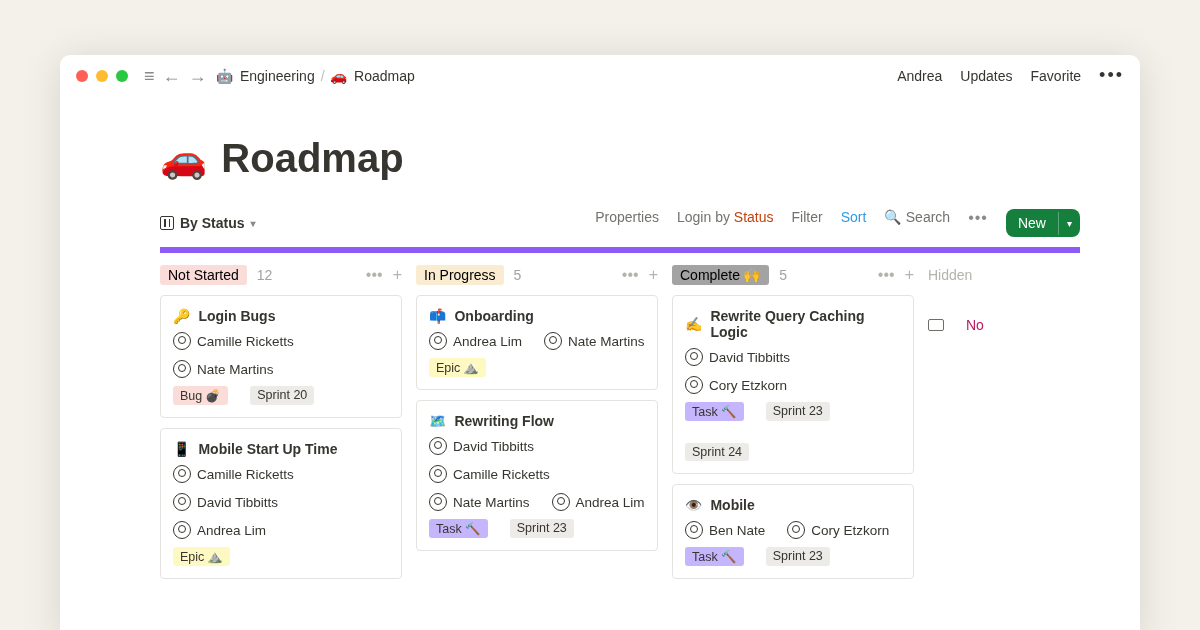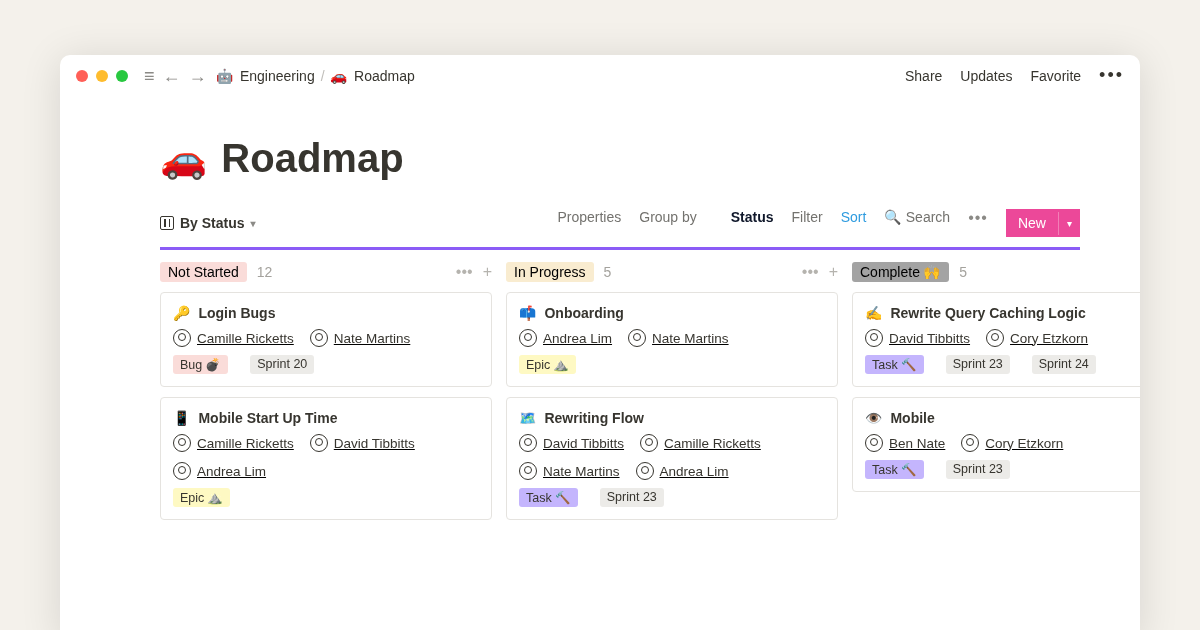--- a/index.html
+++ b/index.html
@@ -40,47 +40,47 @@
 .breadcrumb { display:flex; align-items:center; gap:6px; color:#37352f; }
 .breadcrumb .sep { color:#c0beba; }
 .spacer { flex:1; }
 .top-actions { display:flex; gap:18px; align-items:center; color:#37352f; font-size:14px; }
 .dots { font-size:18px; letter-spacing:2px; cursor:pointer; }
 
 .content { padding: 40px 60px 0 100px; }
 .page-title { display:flex; align-items:center; gap:14px; font-size:40px; font-weight:700; color:#37352f; margin-bottom:28px;}
 .page-title .emoji { font-size:38px; }
 
-.viewbar { display:flex; align-items:center; gap:18px; font-size:14px; color:#73726e; border-bottom:3px solid #8b5cf6; padding-bottom:10px; margin-bottom:12px;}
+.viewbar { display:flex; align-items:center; gap:18px; font-size:14px; color:#73726e; border-bottom:6px solid #8b5cf6; padding-bottom:10px; margin-bottom:12px;}
 .viewbar .view-select { display:flex; align-items:center; gap:6px; color:#37352f; font-weight:600; }
 .viewbar .view-select .board-icon { display:inline-block; width:14px; height:14px; border:1.5px solid #37352f; border-radius:2px; position:relative;}
 .viewbar .view-select .board-icon::before,.viewbar .view-select .board-icon::after{content:"";position:absolute;top:2px;bottom:2px;width:1.5px;background:#37352f;}
 .viewbar .view-select .board-icon::before{left:3px;}
 .viewbar .view-select .board-icon::after{right:3px;}
 .chev { font-size:10px; color:#8b8a86; }
 .viewbar .right { margin-left:auto; display:flex; align-items:flex-start; gap:18px;}
-.viewbar .right .group strong { color:#0f172a; font-weight:700;margin-left:30px; }
+.viewbar .right .group strong { color:#c2410c; font-weight:400; }
 .sort-link { color:#2e9bdf; }
 .search { display:flex; align-items:center; gap:4px; }
 .search .mag { font-size:14px; color:#8b8a86;}
 .menu-dots { color:#8b8a86; font-size:16px; letter-spacing:1px; cursor:pointer;}
-.new-btn { display:flex; align-items:center; background:#ec4899; color:#fff; border-radius:0; overflow:hidden; font-weight:500; }
+.new-btn { display:flex; align-items:center; background:#15803d; color:#fff; border-radius:8px; overflow:hidden; font-weight:500; }
 .new-btn .lbl { padding:6px 12px; }
 .new-btn .dd { padding:6px 8px; border-left:1px solid rgba(255,255,255,0.3); font-size:10px;}
 
 .board { display:flex; gap:14px; }
-.col { width:332px; flex:none; }
+.col { width:242px; flex:none; }
 .col-head { display:flex; align-items:center; gap:10px; margin-bottom:10px; font-size:14px;}
 .col-tag { padding:2px 8px; border-radius:3px; font-size:14px; }
 .col-count { color:#a4a29d; }
 .col-head .hspacer{flex:1;}
 .col-head .hact{color:#b5b3ae; font-size:16px; cursor:pointer;}
 .card { border:1px solid #e5e3df; border-radius:4px; padding:12px; margin-bottom:10px; background:#fff; }
 .card-title { display:flex; align-items:center; gap:8px; font-weight:600; color:#37352f; font-size:14px; margin-bottom:8px;}
-.people { display:flex; flex-wrap:wrap; gap:10px 16px; margin-bottom:8px;text-decoration:underline;}
+.people { display:flex; flex-wrap:wrap; gap:10px 22px; margin-bottom:8px;}
 .person { display:flex; align-items:center; gap:6px; font-size:13.5px; color:#37352f;}
 .avatar { width:18px; height:18px; border-radius:50%; background:#fff; border:1.5px solid #37352f; position:relative; flex:none;}
 .avatar::before{content:"";position:absolute;top:3px;left:4px;right:4px;height:6px;border:1.5px solid #37352f;border-radius:50%;}
 .tags { display:flex; flex-wrap:wrap; gap:22px; }
 .tag { font-size:12.5px; padding:2px 7px; border-radius:3px; color:#37352f;}
 .tag.red{background:#fadcd9;}
 .tag.grey{background:#ecebe8;}
 .tag.green{background:#fef9c3;}
 .tag.yellow{background:#c4b5fd;}
 .hidden-col { color:#b5b3ae; font-size:14px; padding-top:2px;}
@@ -105,21 +105,21 @@
     </div>
     <div class="breadcrumb">
       <span>🤖</span>
       <span>Engineering</span>
       <span class="sep">/</span>
       <span>🚗</span>
       <span>Roadmap</span>
     </div>
     <div class="spacer"></div>
     <div class="top-actions">
-      <span>Share</span>
+      <span>Andrea</span>
       <span>Updates</span>
       <span>Favorite</span>
       <span class="dots">•••</span>
     </div>
   </div>
 
   <div class="content">
 
     <div class="page-title">
       <span class="emoji">🚗</span>
@@ -128,21 +128,21 @@
 
     <div class="viewbar">
       <div class="view-select">
         <span class="board-icon"></span>
         <span>By Status</span>
         <span class="chev">▾</span>
       </div>
       <div class="right">
         <span>Properties</span>
         <span class="group">
-          <span>Group by</span>
+          <span>Login by</span>
           <strong>Status</strong>
         </span>
         <span>Filter</span>
         <span class="sort-link">Sort</span>
         <span class="search">
           <span class="mag">🔍</span>
           <span>Search</span>
         </span>
         <span class="menu-dots">•••</span>
         <div class="new-btn">

